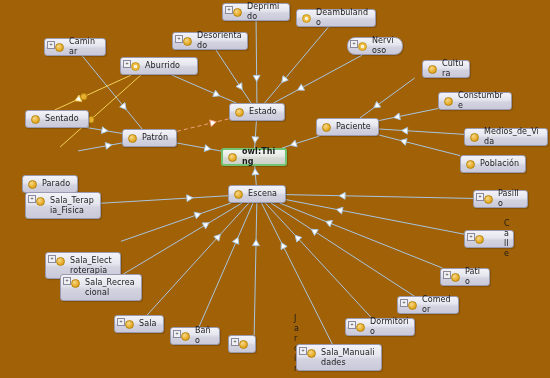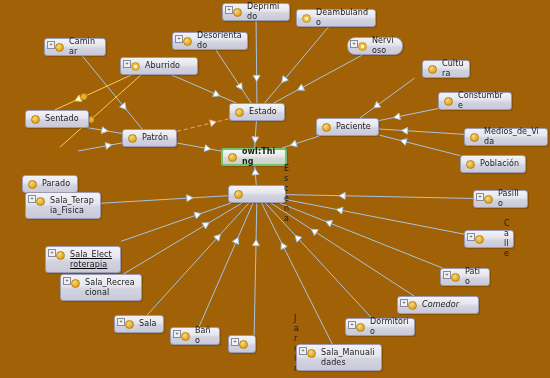--- a/index.html
+++ b/index.html
@@ -289,50 +289,50 @@
       </div>
       <div class="node w1 no-plus" style="left: 460px; top: 155px; width: 66px;">
         <span class="bullet"></span>
         <span class="label">Población</span>
       </div>
       <div class="node w2" style="left: 25px; top: 192px; width: 76px;">
         <span class="plusbox">+</span>
         <span class="bullet"></span>
         <span class="label">Sala_Terapia_Fisica</span>
       </div>
-      <div class="node w1 no-plus" style="left: 228px; top: 185px; width: 58px; gap: 36px;">
+      <div class="node w1 no-plus" style="left: 228px; top: 185px; width: 58px;">
         <span class="bullet"></span>
         <span class="label">Escena</span>
       </div>
       <div class="node w1" style="left: 473px; top: 190px; width: 55px;">
         <span class="plusbox">+</span>
         <span class="bullet"></span>
         <span class="label">Pasillo</span>
       </div>
       <div class="node w1" style="left: 464px; top: 230px; width: 50px; gap: 15px;">
         <span class="plusbox">+</span>
         <span class="bullet"></span>
         <span class="label">Calle</span>
       </div>
-      <div class="node w2" style="left: 45px; top: 246px; width: 76px; text-decoration: underline;">
+      <div class="node w2" style="left: 45px; top: 252px; width: 76px;">
         <span class="plusbox">+</span>
         <span class="bullet"></span>
         <span class="label">Sala_Electroterapia</span>
       </div>
       <div class="node w1" style="left: 440px; top: 268px; width: 50px;">
         <span class="plusbox">+</span>
         <span class="bullet"></span>
         <span class="label">Patio</span>
       </div>
       <div class="node w2" style="left: 60px; top: 274px; width: 82px;">
         <span class="plusbox">+</span>
         <span class="bullet"></span>
         <span class="label">Sala_Recreacional</span>
       </div>
-      <div class="node w1" style="left: 397px; top: 296px; width: 82px; font-style: italic;">
+      <div class="node w1" style="left: 397px; top: 296px; width: 62px;">
         <span class="plusbox">+</span>
         <span class="bullet"></span>
         <span class="label">Comedor</span>
       </div>
       <div class="node w1" style="left: 345px; top: 318px; width: 70px;">
         <span class="plusbox">+</span>
         <span class="bullet"></span>
         <span class="label">Dormitorio</span>
       </div>
       <div class="node w1" style="left: 114px; top: 315px; width: 50px;">

